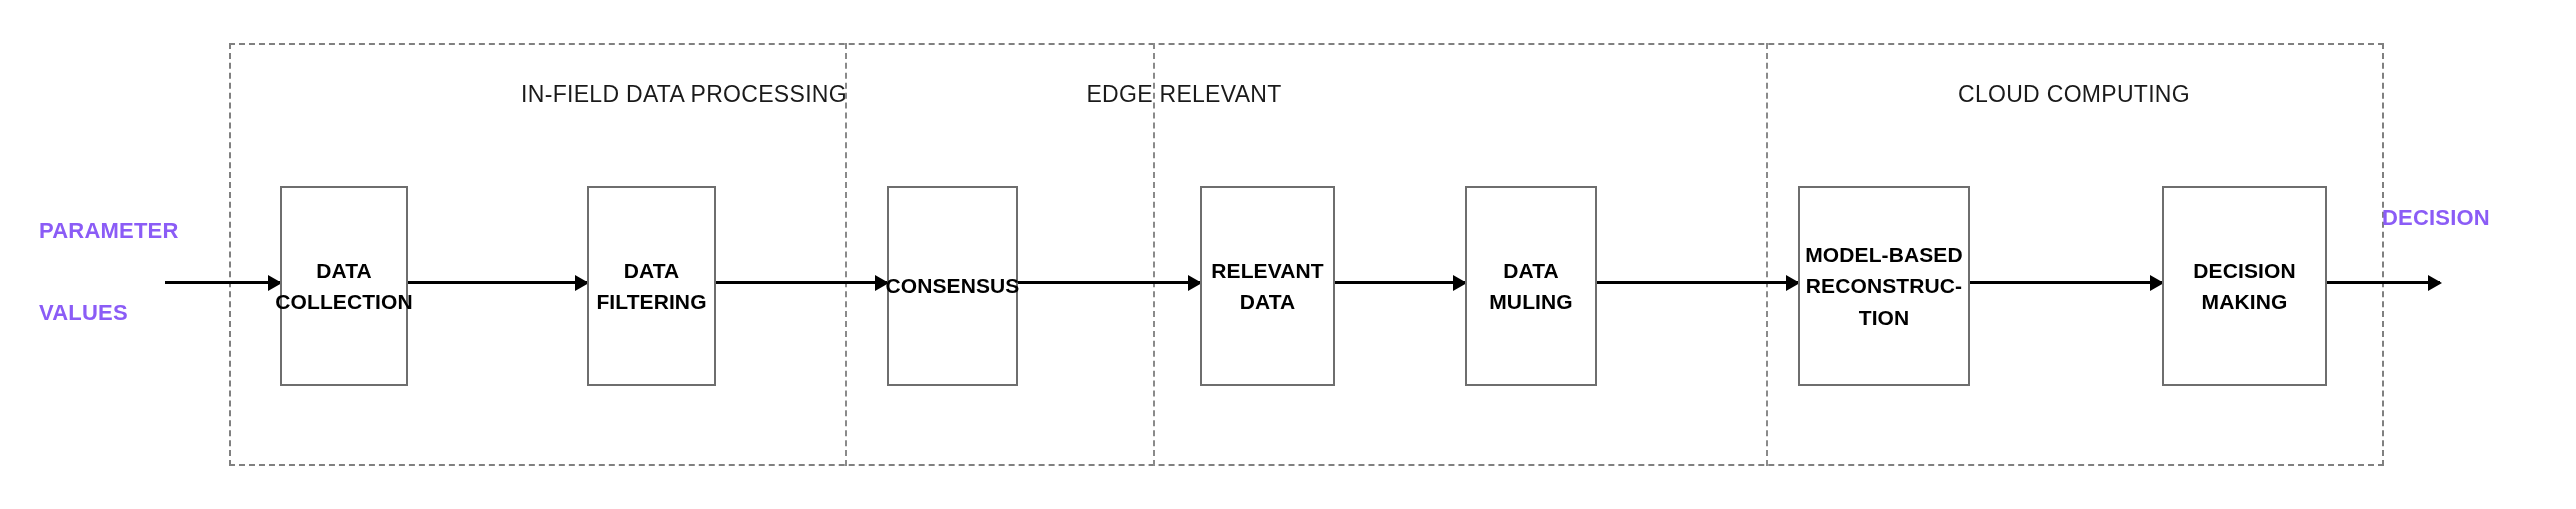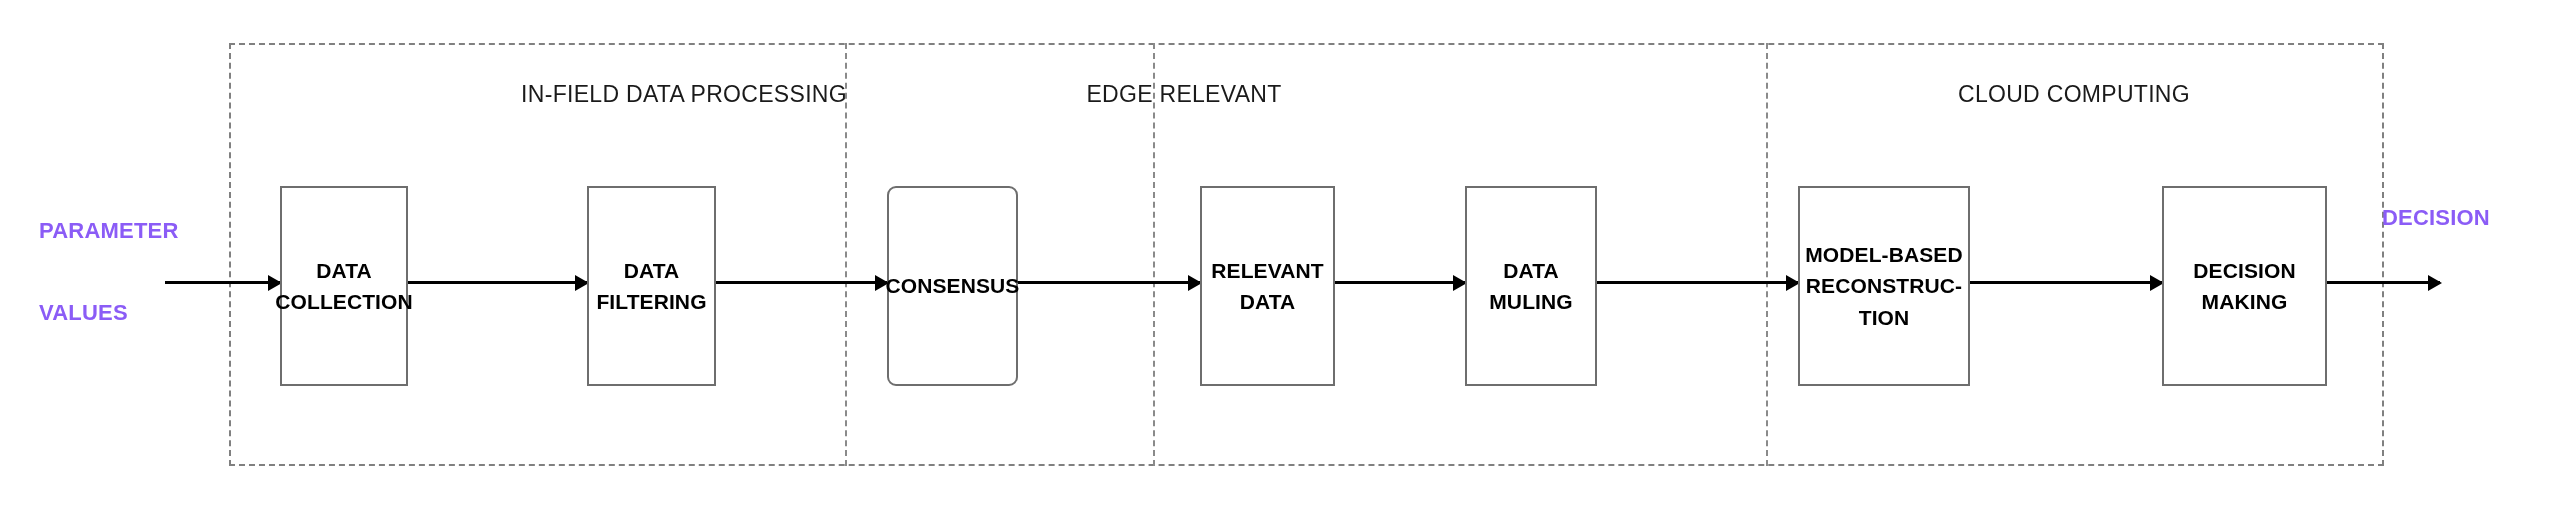--- a/index.html
+++ b/index.html
@@ -140,21 +140,21 @@
   <div class="arrow" style="left:2327px; width:113px;"></div>
 
   <div class="proc-box" style="left:280px;  width:128px;">
     <span class="proc-box-label">DATA
 COLLECTION</span>
   </div>
   <div class="proc-box" style="left:587px;  width:129px;">
     <span class="proc-box-label">DATA
 FILTERING</span>
   </div>
-  <div class="proc-box" style="left:887px; width:131px;border-radius:9px;">
+  <div class="proc-box" style="left:887px; width:131px;">
     <span class="proc-box-label">CONSENSUS</span>
   </div>
   <div class="proc-box" style="left:1200px; width:135px;">
     <span class="proc-box-label">RELEVANT
 DATA</span>
   </div>
   <div class="proc-box" style="left:1465px; width:132px;">
     <span class="proc-box-label">DATA
 MULING</span>
   </div>

